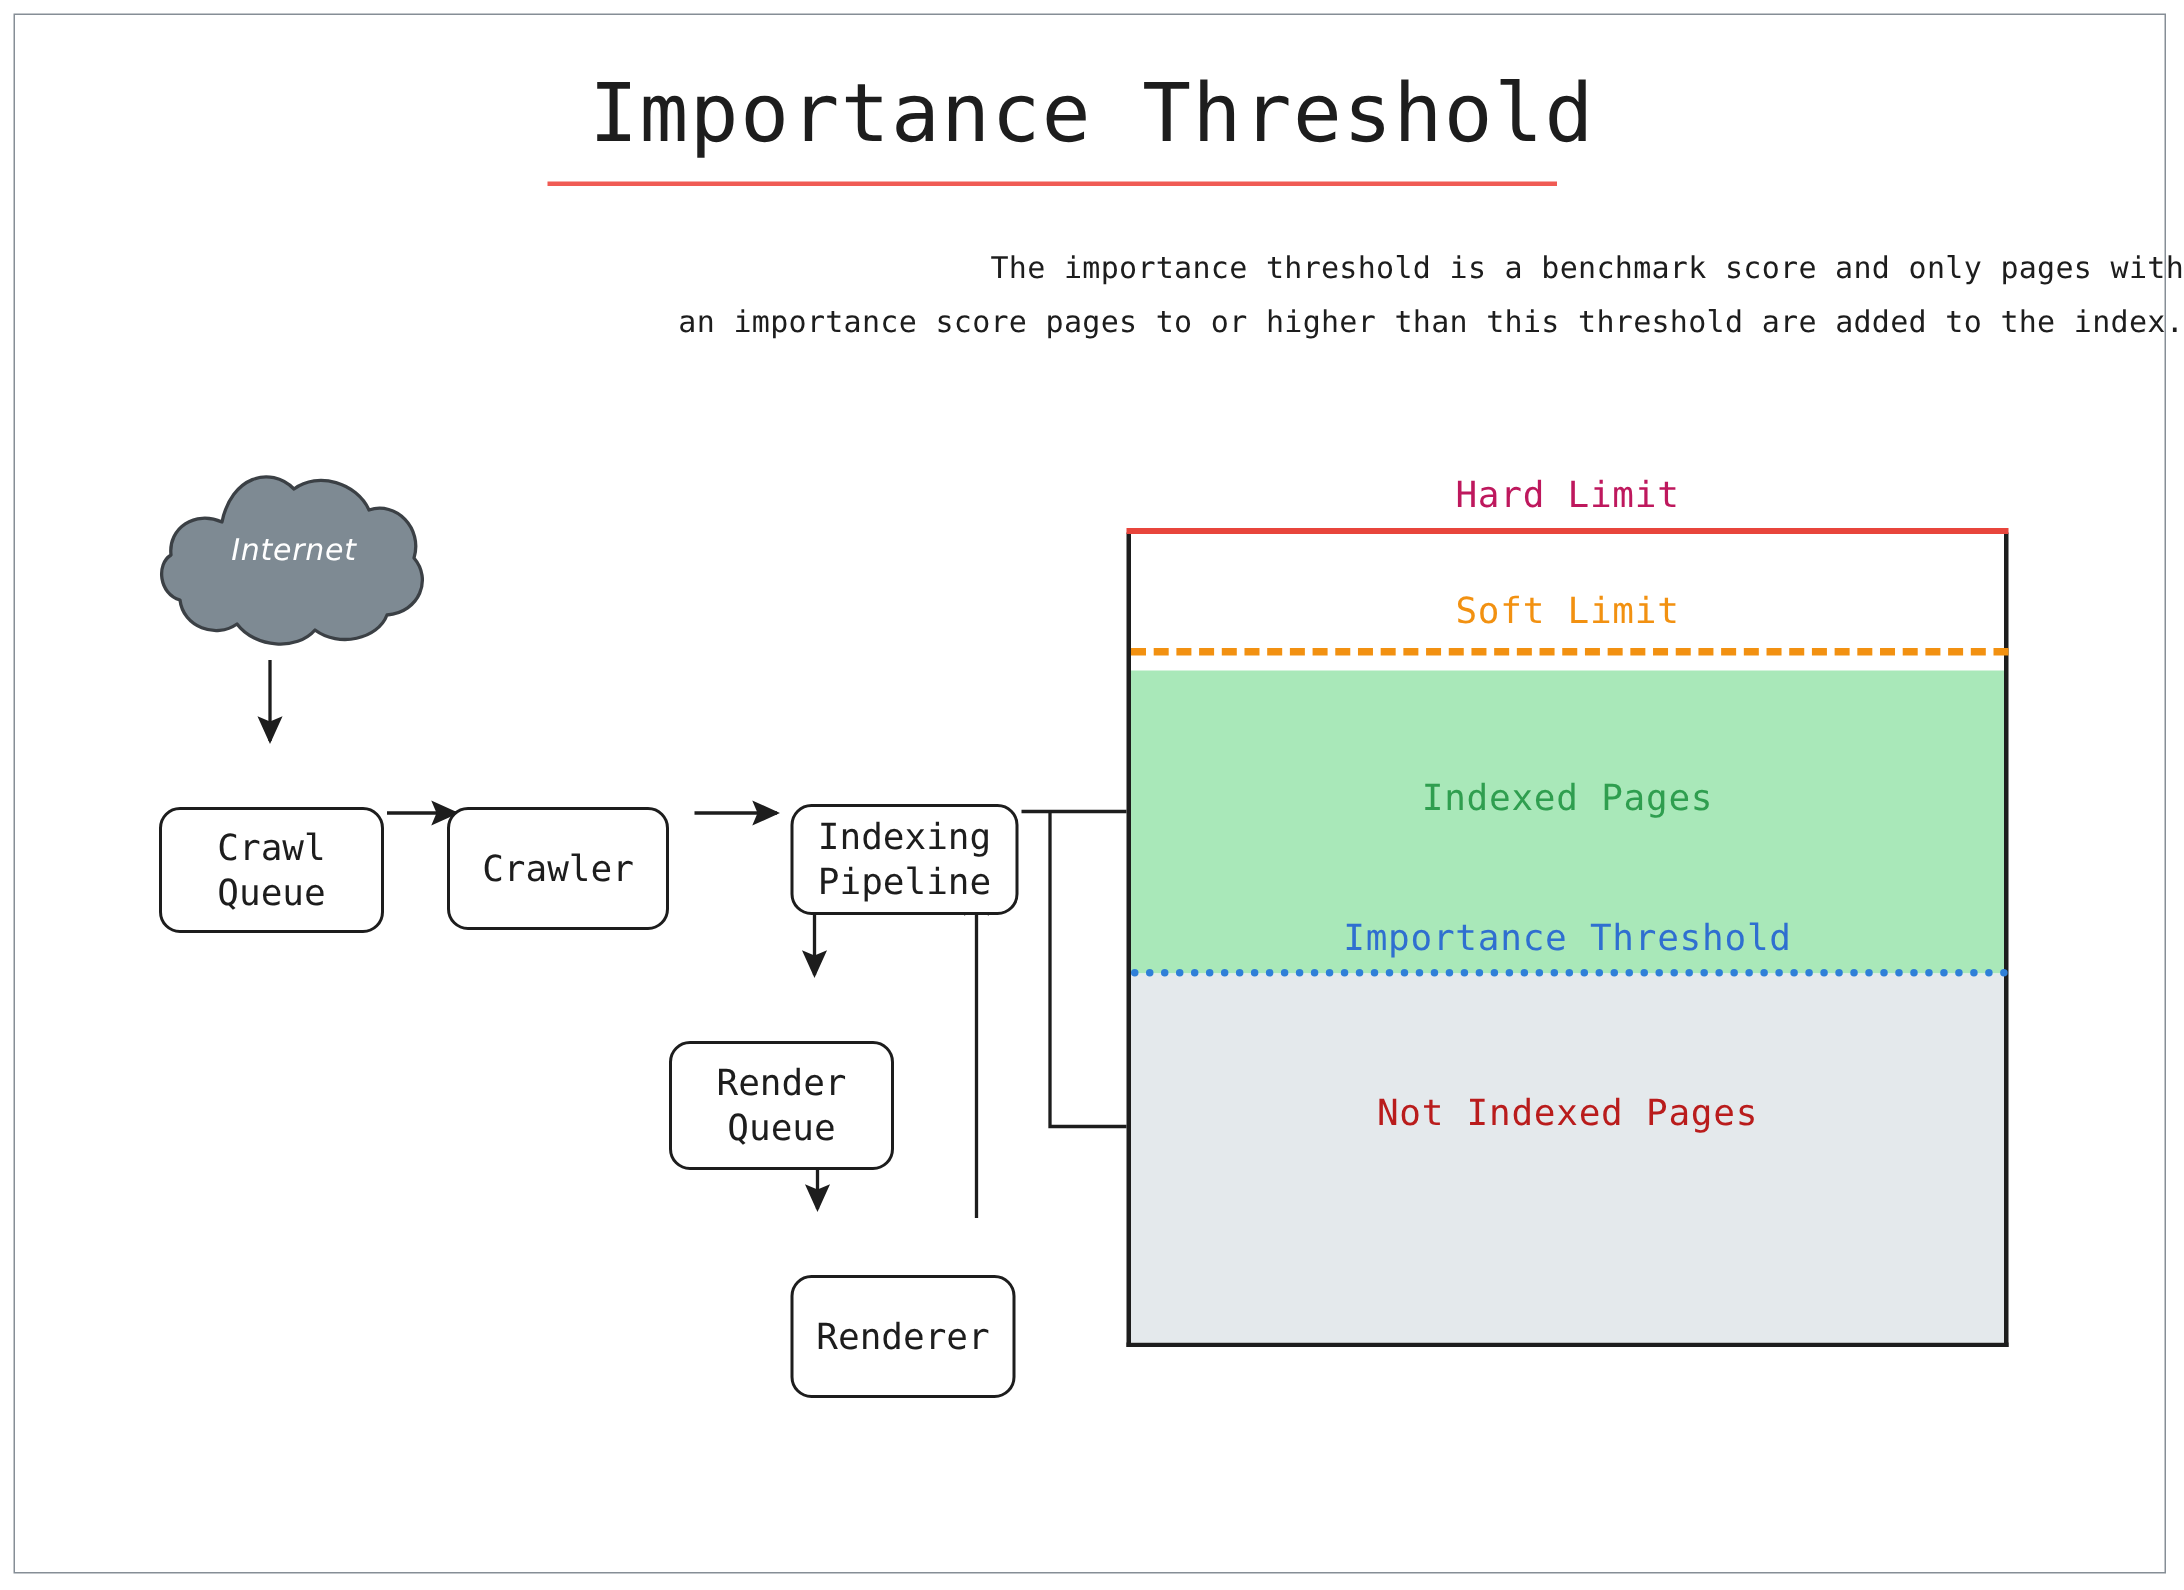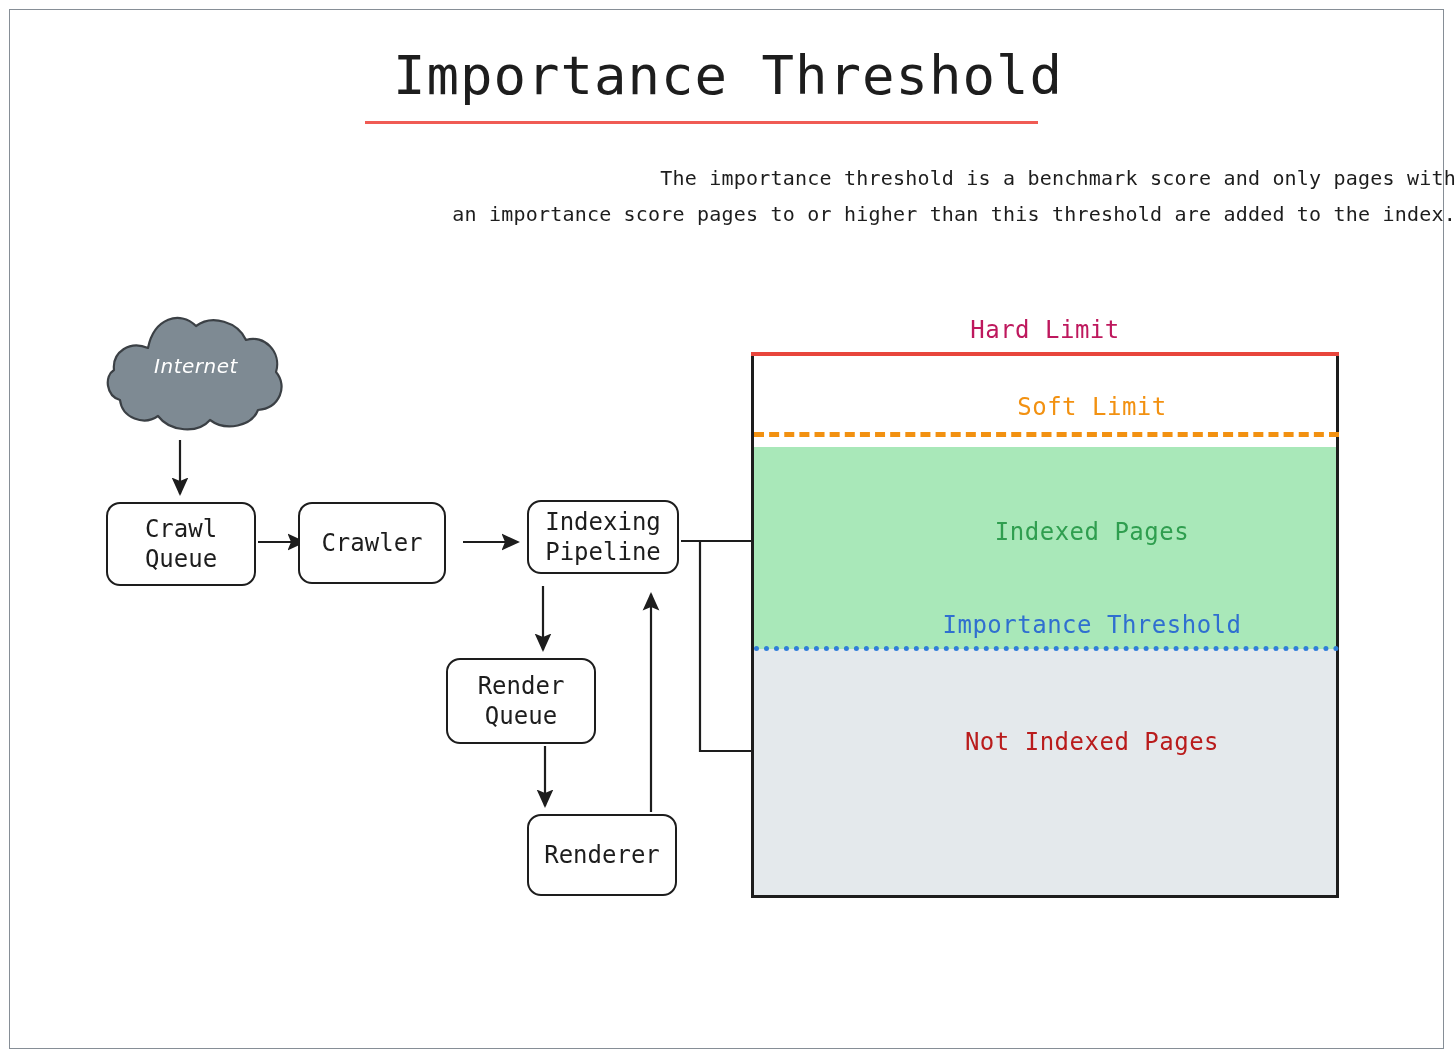--- a/index.html
+++ b/index.html
@@ -105,20 +105,21 @@
     background: #ffffff;
     display: flex;
     align-items: center;
     justify-content: center;
     text-align: center;
     font-family: "DejaVu Sans Mono", monospace;
     font-size: 24px;
     color: #1d1d1d;
     line-height: 30px;
     white-space: pre;
+    margin-top: 36px;
   }
 
   #node-crawl-queue   { left: 106px; top: 502px; width: 150px; height: 84px; }
   #node-crawler       { left: 298px; top: 502px; width: 148px; height: 82px; }
   #node-indexing      { left: 527px; top: 500px; width: 152px; height: 74px; }
   #node-render-queue  { left: 446px; top: 658px; width: 150px; height: 86px; }
   #node-renderer      { left: 527px; top: 814px; width: 150px; height: 82px; }
 
   
   .connectors {
@@ -180,21 +181,20 @@
     border-top: 5px dotted #2f7fd8;
   }
 
   .band-label {
     position: absolute;
     left: 0;
     width: 100%;
     text-align: center;
     font-family: "DejaVu Sans Mono", monospace;
     white-space: pre;
-    padding-left: 47px;
   }
 
   .lbl-hard {
     position: absolute;
     left: 751px;
     top: 316px;
     width: 588px;
     text-align: center;
     font-family: "DejaVu Sans Mono", monospace;
     font-size: 24px;

